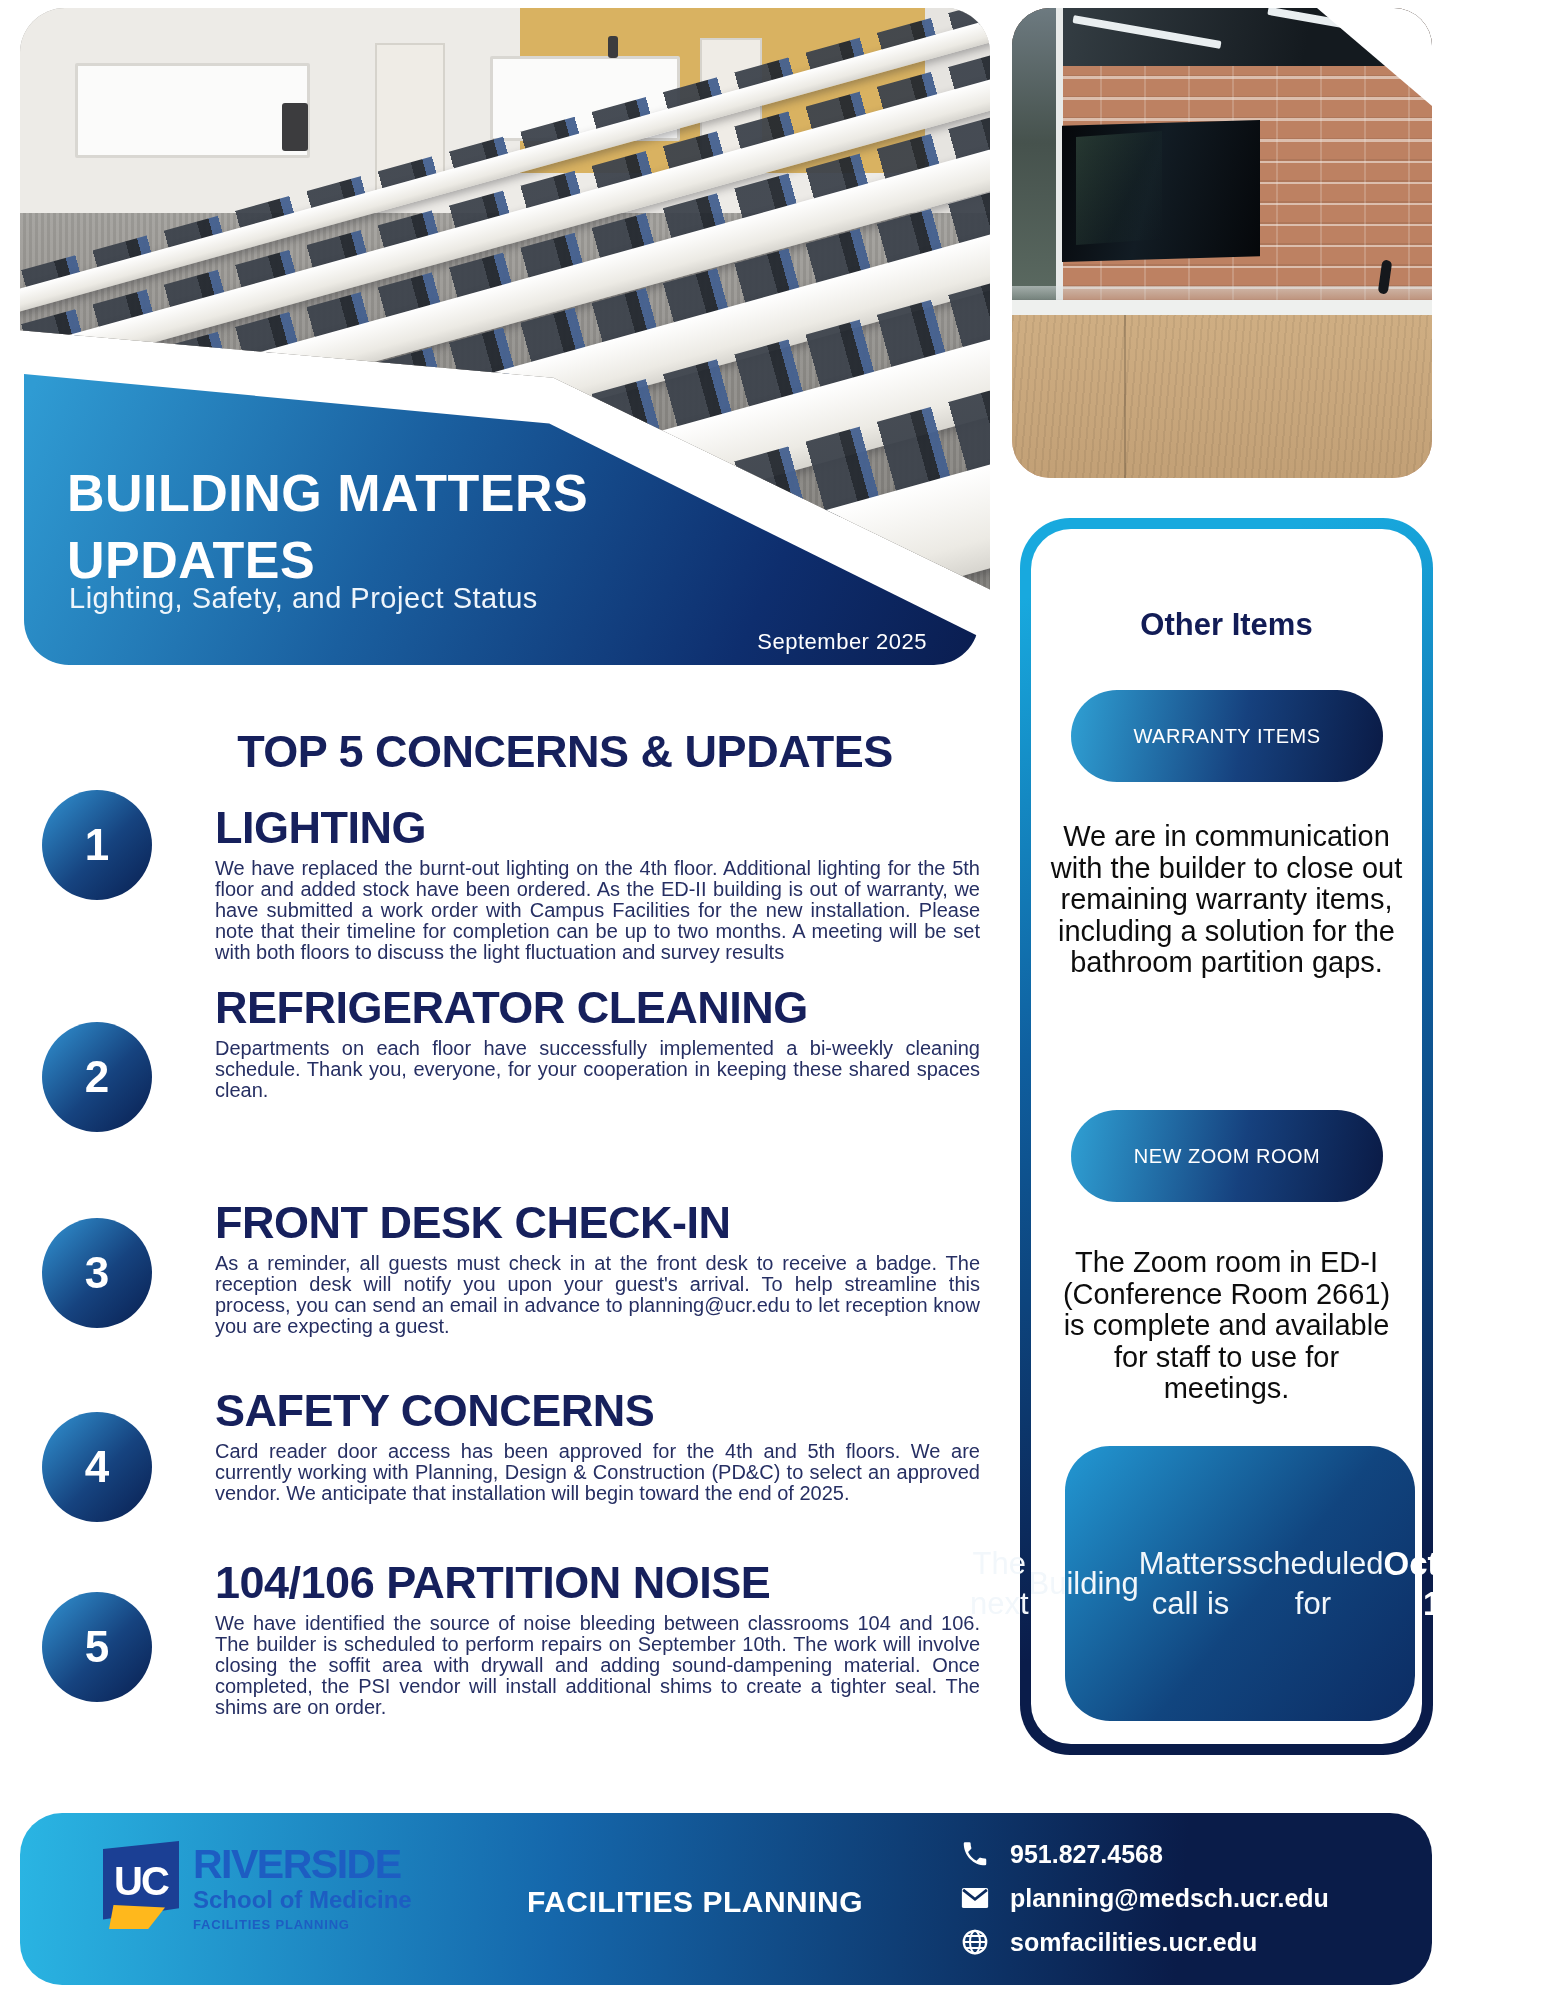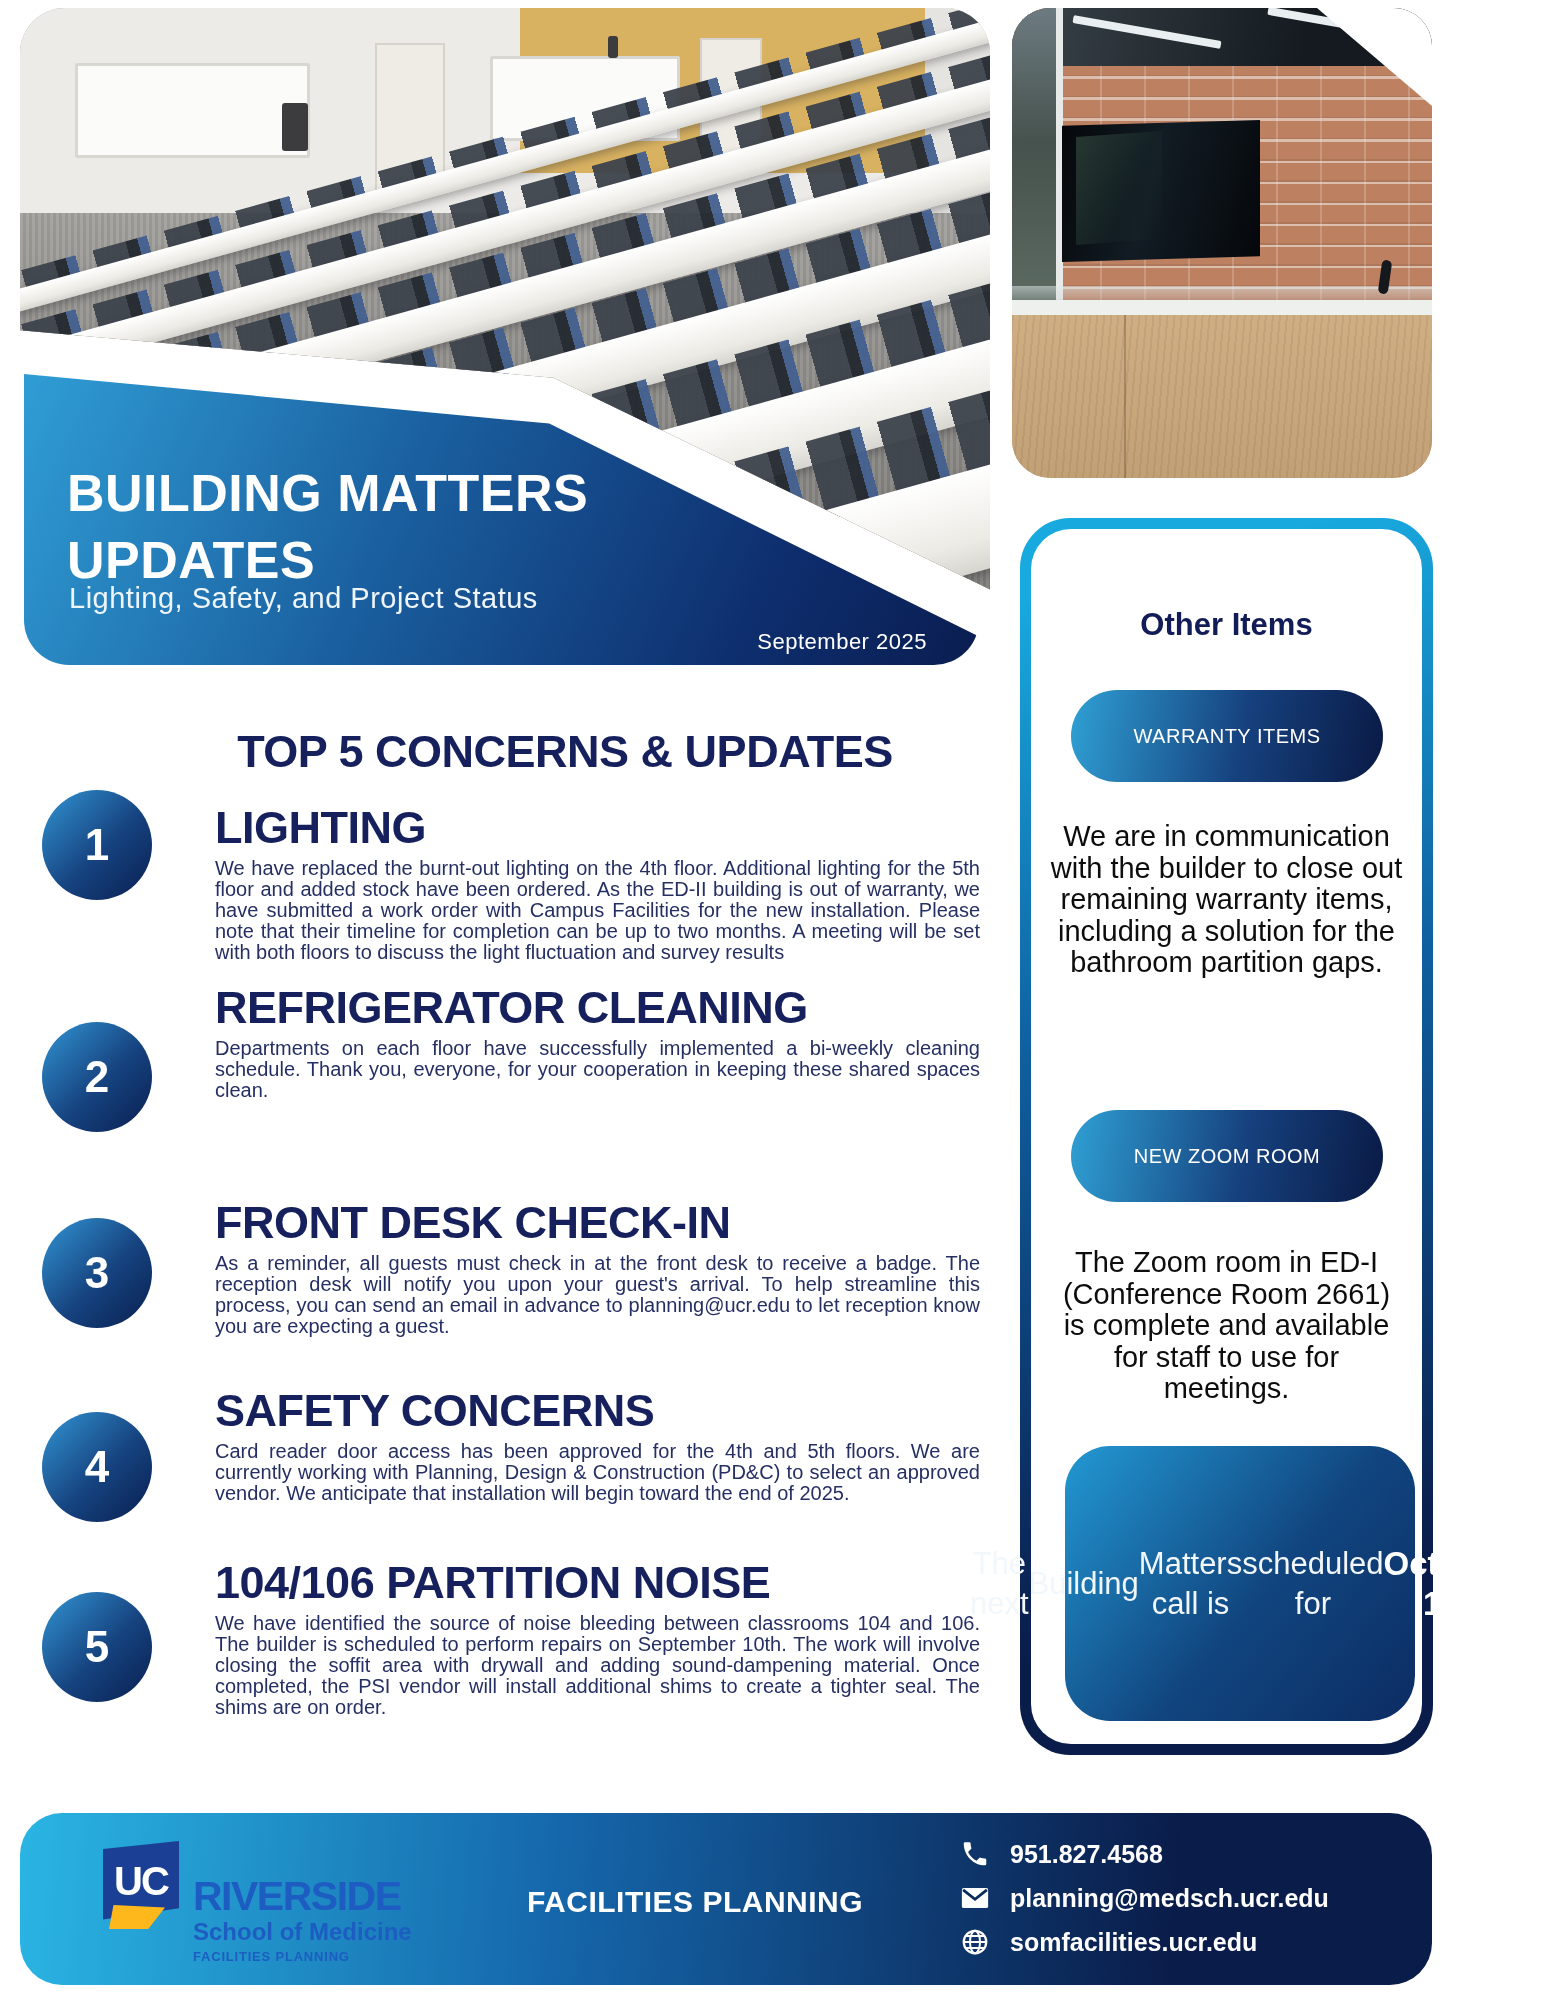--- a/index.html
+++ b/index.html
@@ -99,21 +99,21 @@
   .footer { position:absolute; left:20px; top:1813px; width:1412px; height:172px; border-radius:42px;
     background:linear-gradient(95deg,#2ab5e3 0%,#1567ab 38%,#0a1c49 82%); }
   .logo { position:absolute; left:58px; top:28px; display:flex; }
   .uc-shield { position:relative; width:76px; height:86px;margin-left:25px; }
   .uc-quad { position:absolute; left:0; top:0; width:76px; height:80px; background:#1b3f94;
     clip-path:polygon(0 10%, 100% 0, 100% 84%, 0 98%);
     color:#fff; font-size:40px; font-weight:800; display:flex; align-items:center; justify-content:center; letter-spacing:-2px; }
   .uc-fold { position:absolute; left:6px; top:64px; width:56px; height:24px; background:#ffb81c;
     clip-path:polygon(0 100%, 8% 0, 100% 10%, 70% 100%); }
   .logo-text { margin-left:14px; padding-top:2px; }
-  .logo-name { color:#1d5dc2; font-size:41px; font-weight:800; letter-spacing:-1.5px; line-height:42px;margin-top:32px; }
+  .logo-name { color:#1d5dc2; font-size:41px; font-weight:800; letter-spacing:-1.5px; line-height:42px; }
   .logo-sub  { color:#1d5dc2; font-size:24px; font-weight:700; line-height:30px; }
   .logo-dept { color:#1d5dc2; font-size:13px; font-weight:700; letter-spacing:.8px; line-height:20px; }
   .footer-center { position:absolute; left:455px; top:72px; width:440px; text-align:center;
     color:#fff; font-size:30px; font-weight:800; letter-spacing:.5px; }
   .contacts { position:absolute; left:940px; top:26px; display:flex; flex-direction:column; gap:14px; }
   .contact-row { display:flex; align-items:center; gap:20px; color:#fff; font-size:25px; font-weight:700; }
   .contact-row svg { width:30px; height:30px; flex:0 0 30px; }
 </style>
 </head>
 <body>

